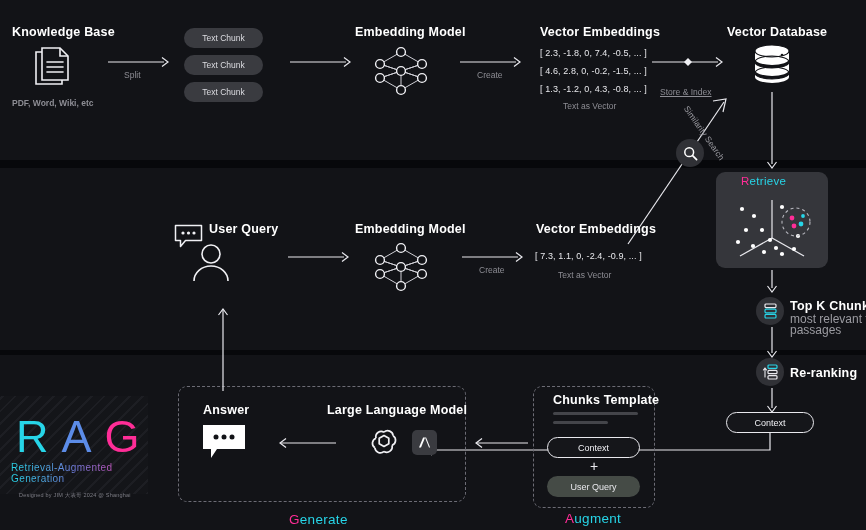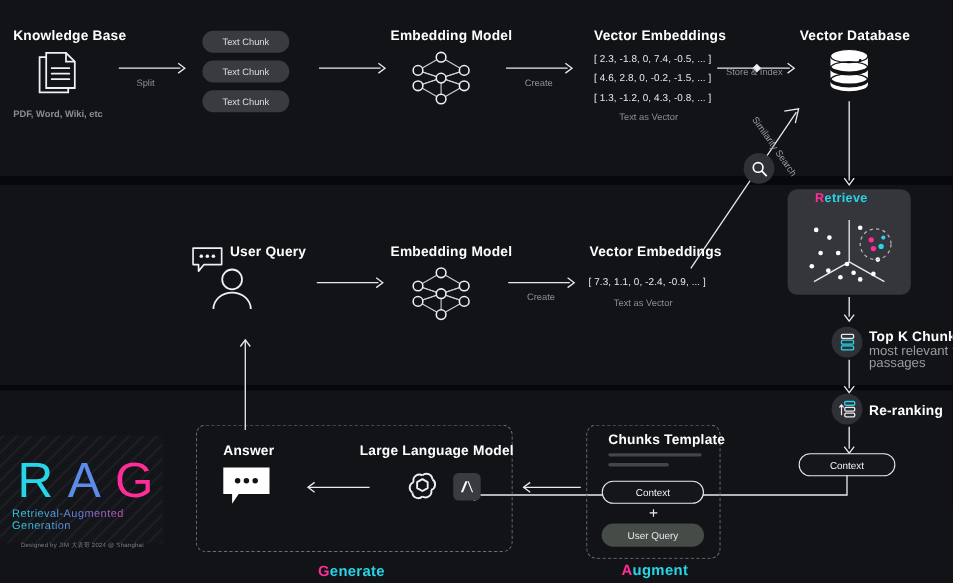--- a/index.html
+++ b/index.html
@@ -17,21 +17,21 @@
   
   .band-sep { position:absolute; left:0; width:866px; background:#07080b; }
 
   .abs { position:absolute; }
 
   
   .title   { font-size:12.5px; font-weight:bold; color:#ffffff; letter-spacing:.2px; white-space:nowrap; }
   .sub     { font-size:12px; color:#9b9ba1; white-space:nowrap; }
   .caption { font-size:8.5px; color:#8d8d94; white-space:nowrap; }
   .vecline { font-size:9px; color:#e8e8ec; white-space:nowrap; letter-spacing:.1px; }
-  .phase   { font-size:13.5px; font-weight:bold; letter-spacing:.3px; white-space:nowrap; }
+  .phase   { font-size:13.5px; font-weight:normal; letter-spacing:.3px; white-space:nowrap; }
   .phase .p1 { color:#ff2d97; }
   .phase .p2 { color:#27d5e8; }
 
   
   .chunk {
     width:79px; height:20px; border-radius:10px;
     background:#3a3b40; display:flex; align-items:center; justify-content:center;
     font-size:8.5px; color:#dcdce1; white-space:nowrap;
   }
   .pill-outline {
@@ -158,21 +158,21 @@
   <div class="abs vecline" style="left:540px;top:84px;">[ 1.3, -1.2, 0, 4.3, -0.8, ... ]</div>
   <div class="abs caption" style="left:563px;top:101px;">Text as Vector</div>
 
   <div class="abs" style="left:652px;top:56px;">
     <svg width="72" height="12" viewBox="0 0 72 12">
       <line x1="0" y1="6" x2="66" y2="6" stroke="#e9e9ee" stroke-width="1.2"></line>
       <path d="M64 1.5 L70 6 L64 10.5" fill="none" stroke="#e9e9ee" stroke-width="1.2"></path>
       <path d="M36 2 L40 6 L36 10 L32 6 Z" fill="#f0f0f4"></path>
     </svg>
   </div>
-  <div class="abs caption" style="left:660px;top:60px;">Store &amp; Index</div>
+  <div class="abs caption" style="left:660px;top:87px;text-decoration:underline;">Store &amp; Index</div>
 
   <div class="abs title" style="left:727px;top:25px;">Vector Database</div>
   <div class="abs" style="left:751px;top:44px;">
     <svg width="42" height="40" viewBox="0 0 42 40">
       <g fill="#ffffff">
         <ellipse cx="21" cy="7" rx="17" ry="6"></ellipse>
         <path d="M4 7 v8 a17 6 0 0 0 34 0 V7 a17 6 0 0 1 -34 0 Z"></path>
         <path d="M4 18 v8 a17 6 0 0 0 34 0 v-8 a17 6 0 0 1 -34 0 Z"></path>
         <path d="M4 29 v4 a17 6 0 0 0 34 0 v-4 a17 6 0 0 1 -34 0 Z"></path>
       </g>

